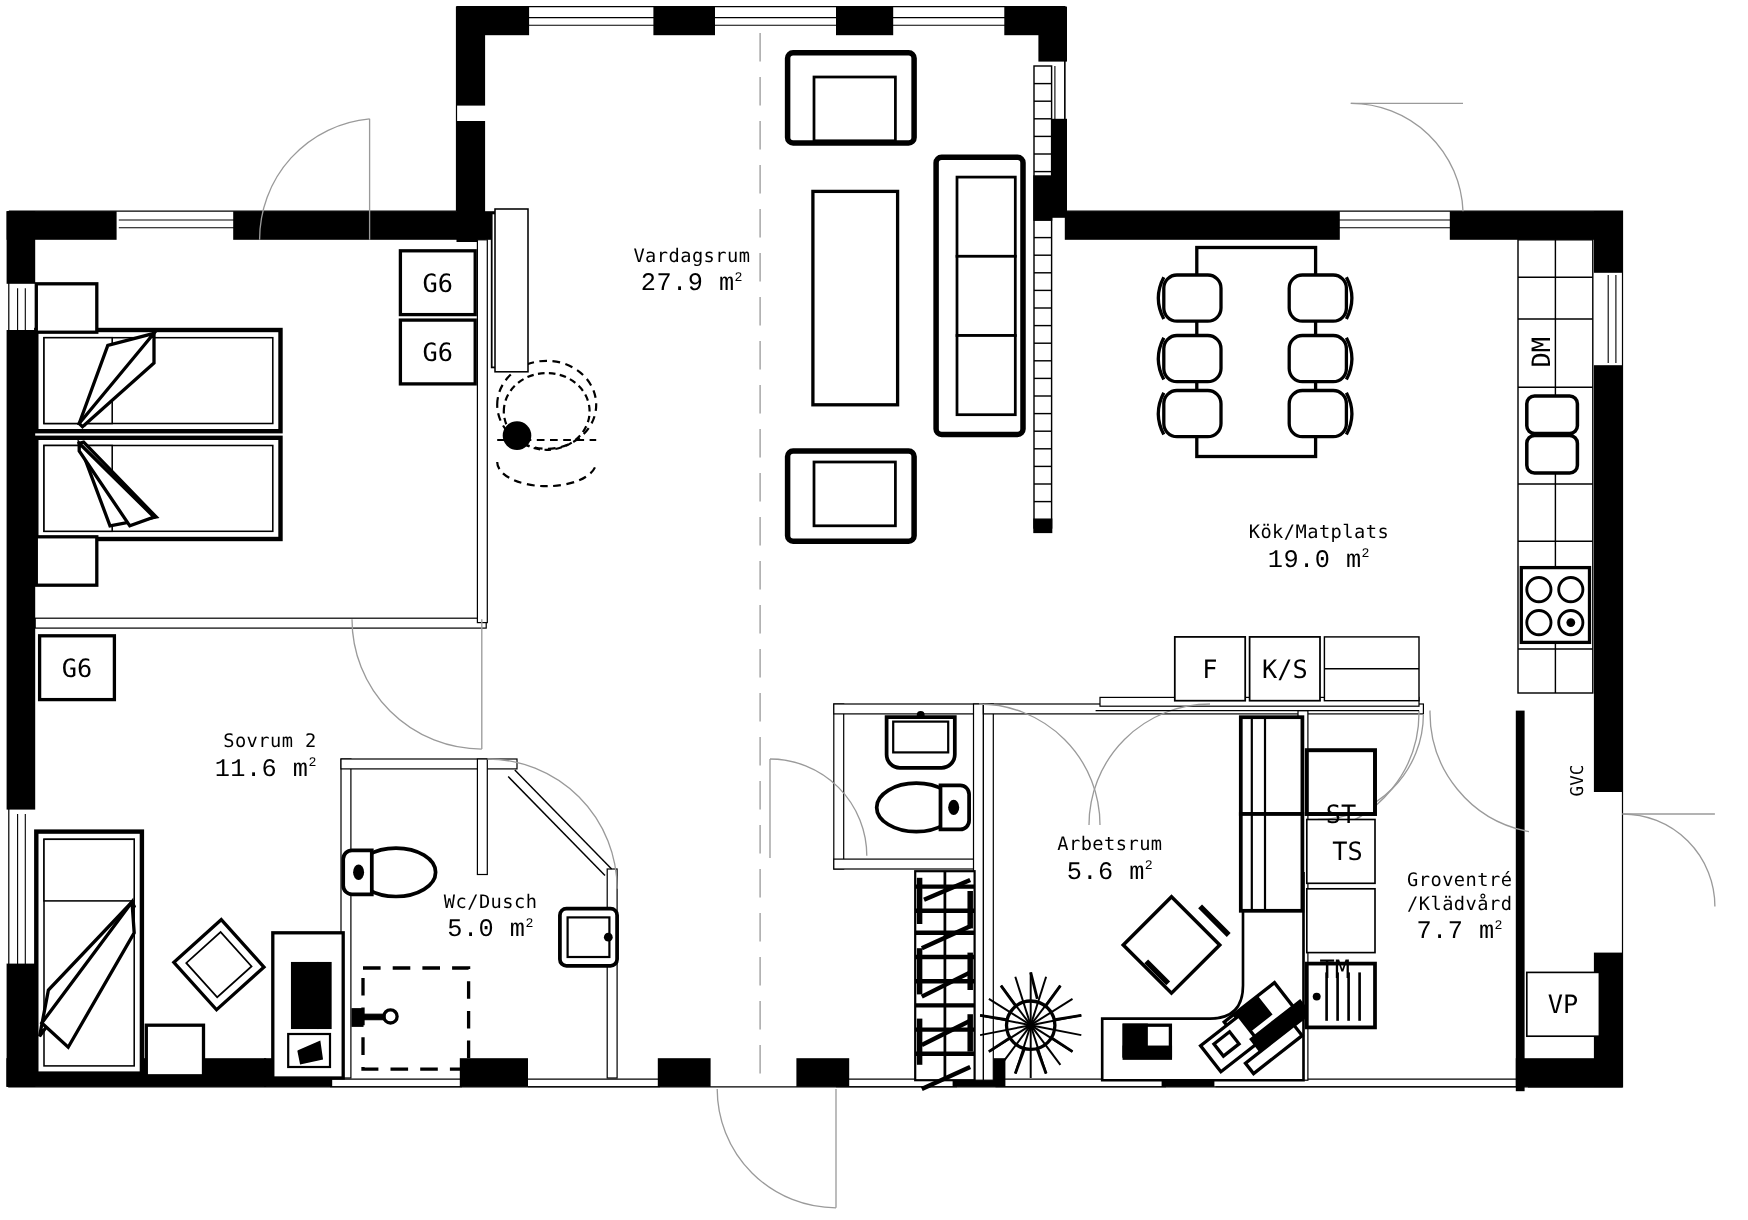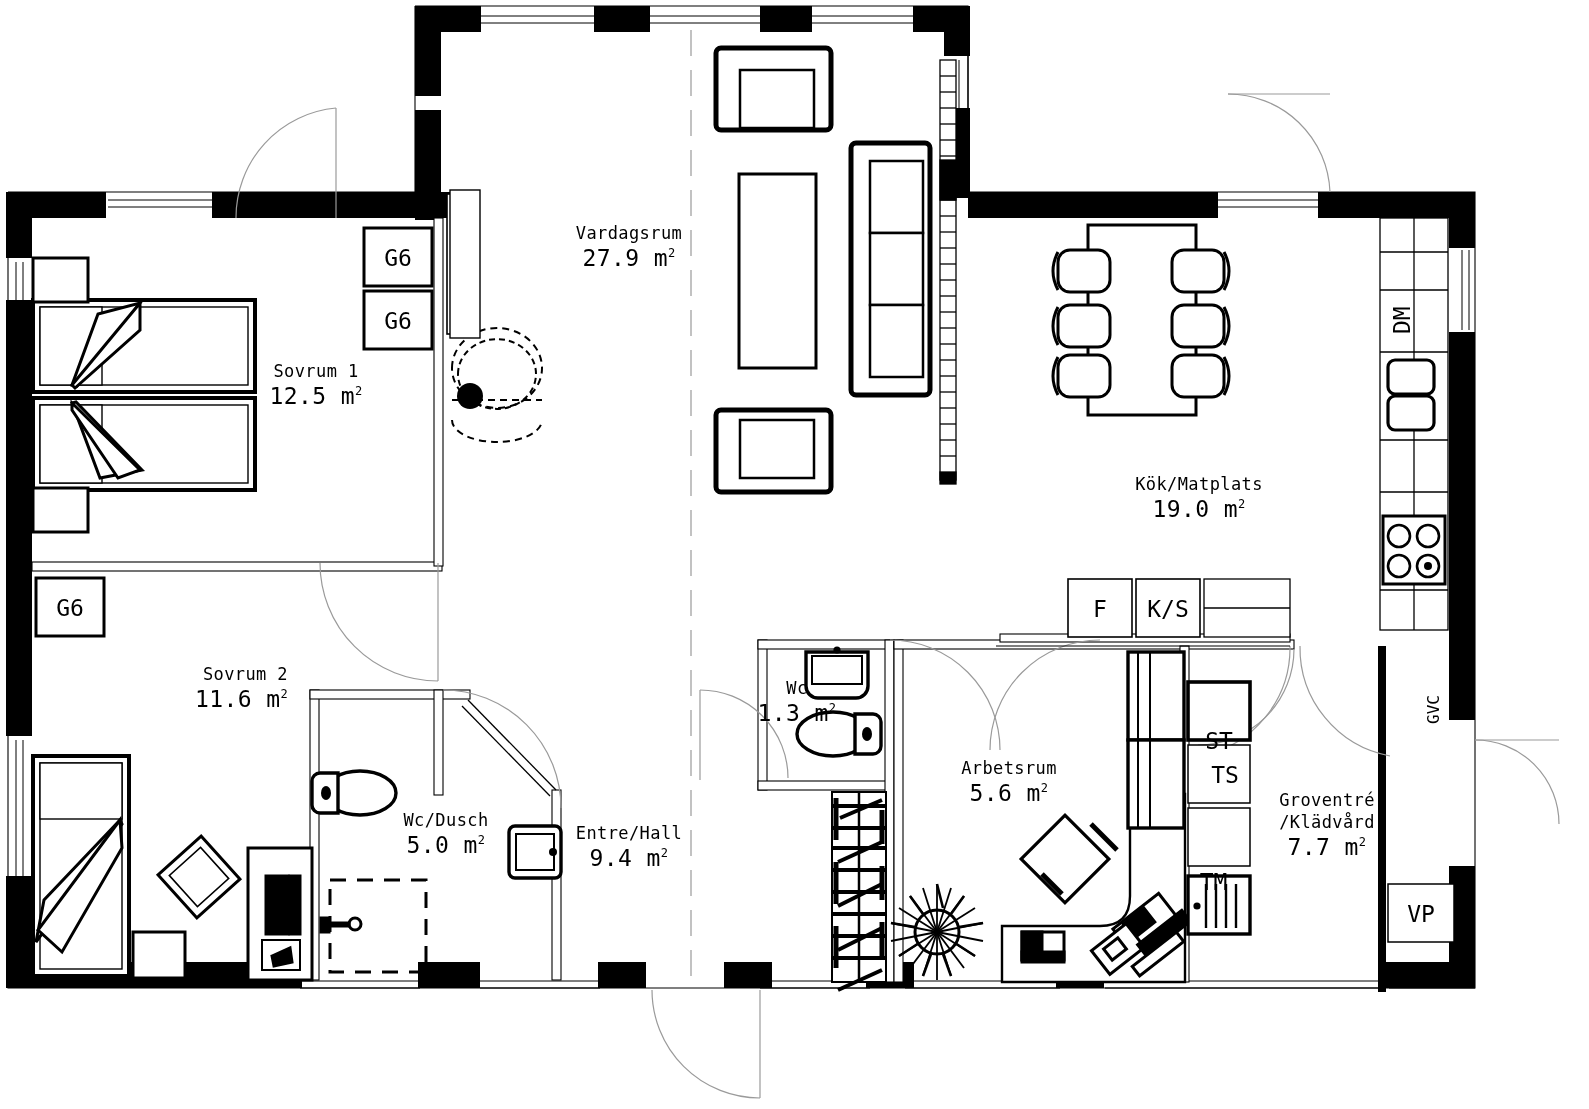--- a/index.html
+++ b/index.html
@@ -21,21 +21,21 @@
     position: absolute;
     text-align: center;
     color: #000;
     font-family: "DejaVu Sans Mono", "Liberation Mono", monospace;
     white-space: nowrap;
     line-height: 1.30;
     letter-spacing: 0.4px;
     pointer-events: none;
   }
   .room-label .rname { display:block; font-size: 17px; }
-  .room-label .rarea { display:block; font-size: 23px; }
+  .room-label .rarea { display:block; font-size: 23px; font-family: Liberation Mono, monospace; }
   .room-label .rarea sup { font-size: 12px; vertical-align: super; }
 
   .cab-label {
     position: absolute;
     color: #000;
     font-family: "DejaVu Sans Mono", "Liberation Mono", monospace;
     font-size: 23px;
     text-align: center;
     white-space: nowrap;
     pointer-events: none;
@@ -521,54 +521,42 @@
     <g fill="none" stroke="#000000" stroke-width="1.2">
       <line x1="996" y1="646" x2="1290" y2="646"></line>
     </g>
 
     <g fill="#ffffff" stroke="#000000" stroke-width="1.4">
       <rect x="450" y="190" width="30" height="148"></rect>
     </g>
 
   </svg>
 
-  <div class="room-label" style="left:216px; top:360px; width:200px;">
-    <span class="rname">Sovrum 1</span>
-    <span class="rarea"><span>12.5 m</span><sup>2</sup></span>
-  </div>
 
   <div class="room-label" style="left:88px; top:663px; width:200px;text-align:right;">
     <span class="rname">Sovrum 2</span>
     <span class="rarea"><span>11.6 m</span><sup>2</sup></span>
   </div>
 
   <div class="room-label" style="left:524px; top:222px; width:210px;">
     <span class="rname">Vardagsrum</span>
     <span class="rarea"><span>27.9 m</span><sup>2</sup></span>
   </div>
 
   <div class="room-label" style="left:1079px; top:473px; width:240px;">
     <span class="rname">Kök/Matplats</span>
     <span class="rarea"><span>19.0 m</span><sup>2</sup></span>
   </div>
 
-  <div class="room-label" style="left:717px; top:677px; width:160px;">
-    <span class="rname">Wc</span>
-    <span class="rarea"><span>1.3 m</span><sup>2</sup></span>
-  </div>
 
   <div class="room-label" style="left:346px; top:809px; width:200px;">
     <span class="rname">Wc/Dusch</span>
     <span class="rarea"><span>5.0 m</span><sup>2</sup></span>
   </div>
 
-  <div class="room-label" style="left:529px; top:822px; width:200px;">
-    <span class="rname">Entre/Hall</span>
-    <span class="rarea"><span>9.4 m</span><sup>2</sup></span>
-  </div>
 
   <div class="room-label" style="left:909px; top:757px; width:200px;">
     <span class="rname">Arbetsrum</span>
     <span class="rarea"><span>5.6 m</span><sup>2</sup></span>
   </div>
 
   <div class="room-label" style="left:1227px; top:789px; width:200px;">
     <span class="rname">Groventré</span>
     <span class="rname">/Klädvård</span>
     <span class="rarea"><span>7.7 m</span><sup>2</sup></span>

